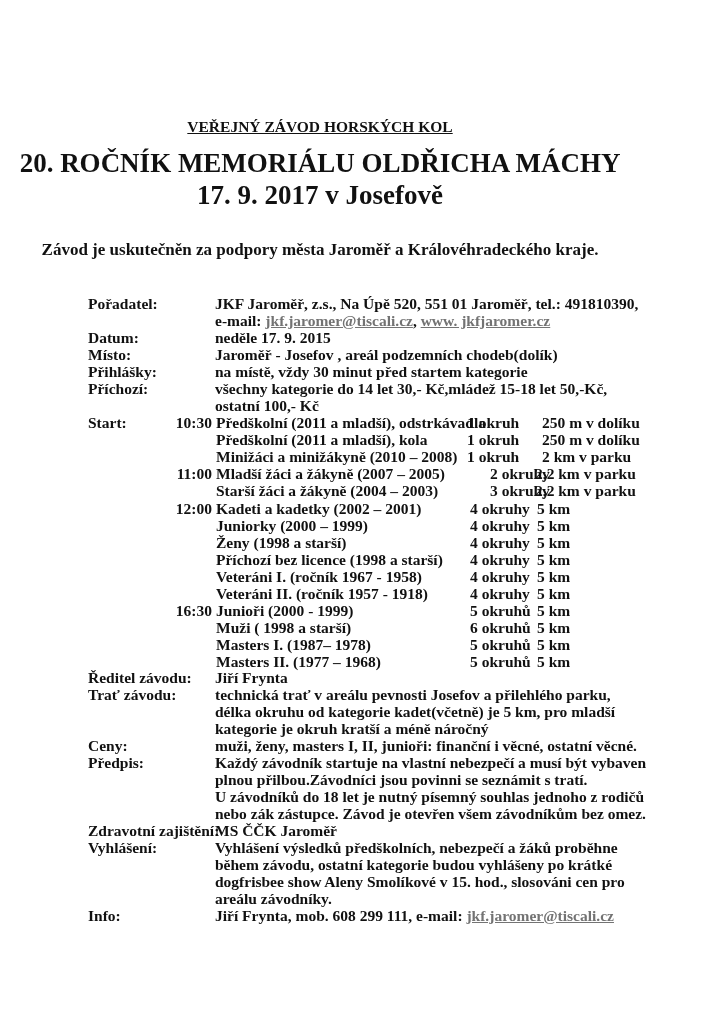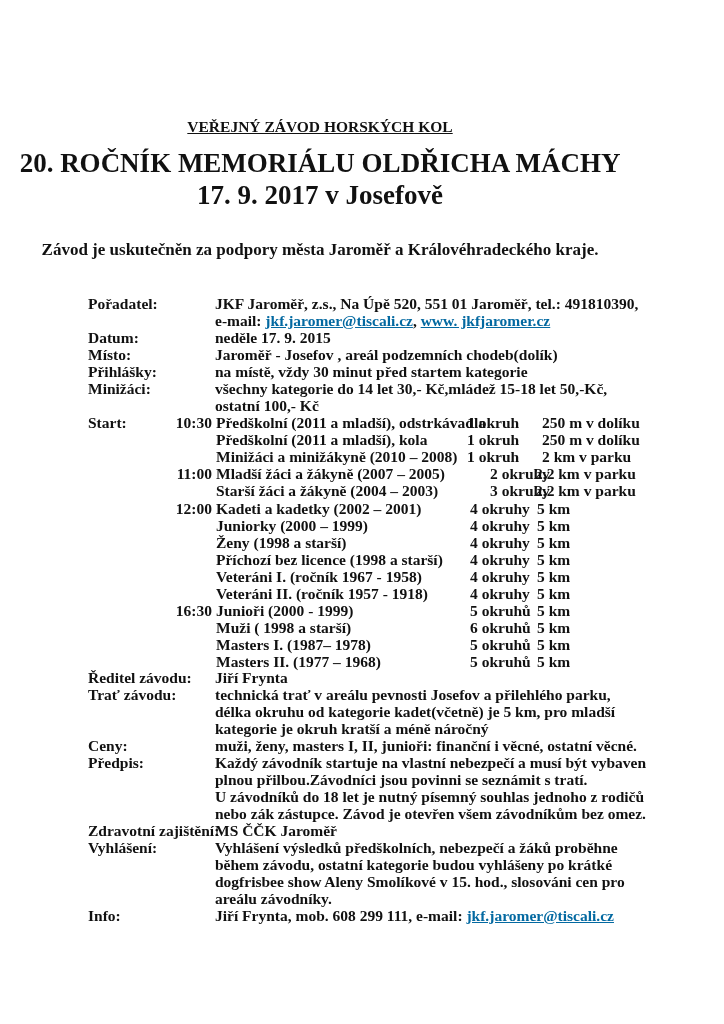--- a/index.html
+++ b/index.html
@@ -11,21 +11,21 @@
     }
     .center { position: absolute; left: 0; width: 640px; text-align: center; }
     .subtitle { top: 118px; font-size: 15.5px; text-decoration: underline; }
     .title { top: 148px; font-size: 27px; line-height: 30px; }
     .title2 { top: 180px; font-size: 27px; line-height: 30px; }
     .support { top: 240px; font-size: 17px; }
 
     .row { position: absolute; left: 88px; width: 560px; font-size: 15.5px; line-height: 18px; white-space: nowrap; }
     .label { position: absolute; left: 0; top: 0; }
     .value { position: absolute; left: 127px; top: 0; }
-    a.link { color: #0369a1; text-decoration: underline; }
+    a.link { color: #737373; text-decoration: underline; }
 
     .sched { position: absolute; font-size: 15.5px; line-height: 18px; white-space: nowrap; }
     .time { position: absolute; left: 172px; width: 40px; text-align: right; }
     .cat { position: absolute; left: 216px; }
     .laps { position: absolute; }
     .dist { position: absolute; }
   </style>
 </head>
 <body>
 
@@ -49,21 +49,21 @@
 </div>
 <div class="row" style="top:346px;">
   <span class="label">Místo:</span>
   <span class="value">Jaroměř -  Josefov , areál podzemních chodeb(dolík)</span>
 </div>
 <div class="row" style="top:363px;">
   <span class="label">Přihlášky:</span>
   <span class="value">na místě, vždy 30 minut před startem kategorie</span>
 </div>
 <div class="row" style="top:380px;">
-  <span class="label">Minižáci:</span>
+  <span class="label">Příchozí:</span>
   <span class="value">všechny kategorie do 14 let  30,- Kč,mládež 15-18 let  50,-Kč,</span>
 </div>
 <div class="row" style="top:397px;">
   <span class="value">ostatní 100,- Kč</span>
 </div>
 
 <div class="row" style="top:414px;">
   <span class="label">Start:</span>
 </div>
 <div id="schedule">

